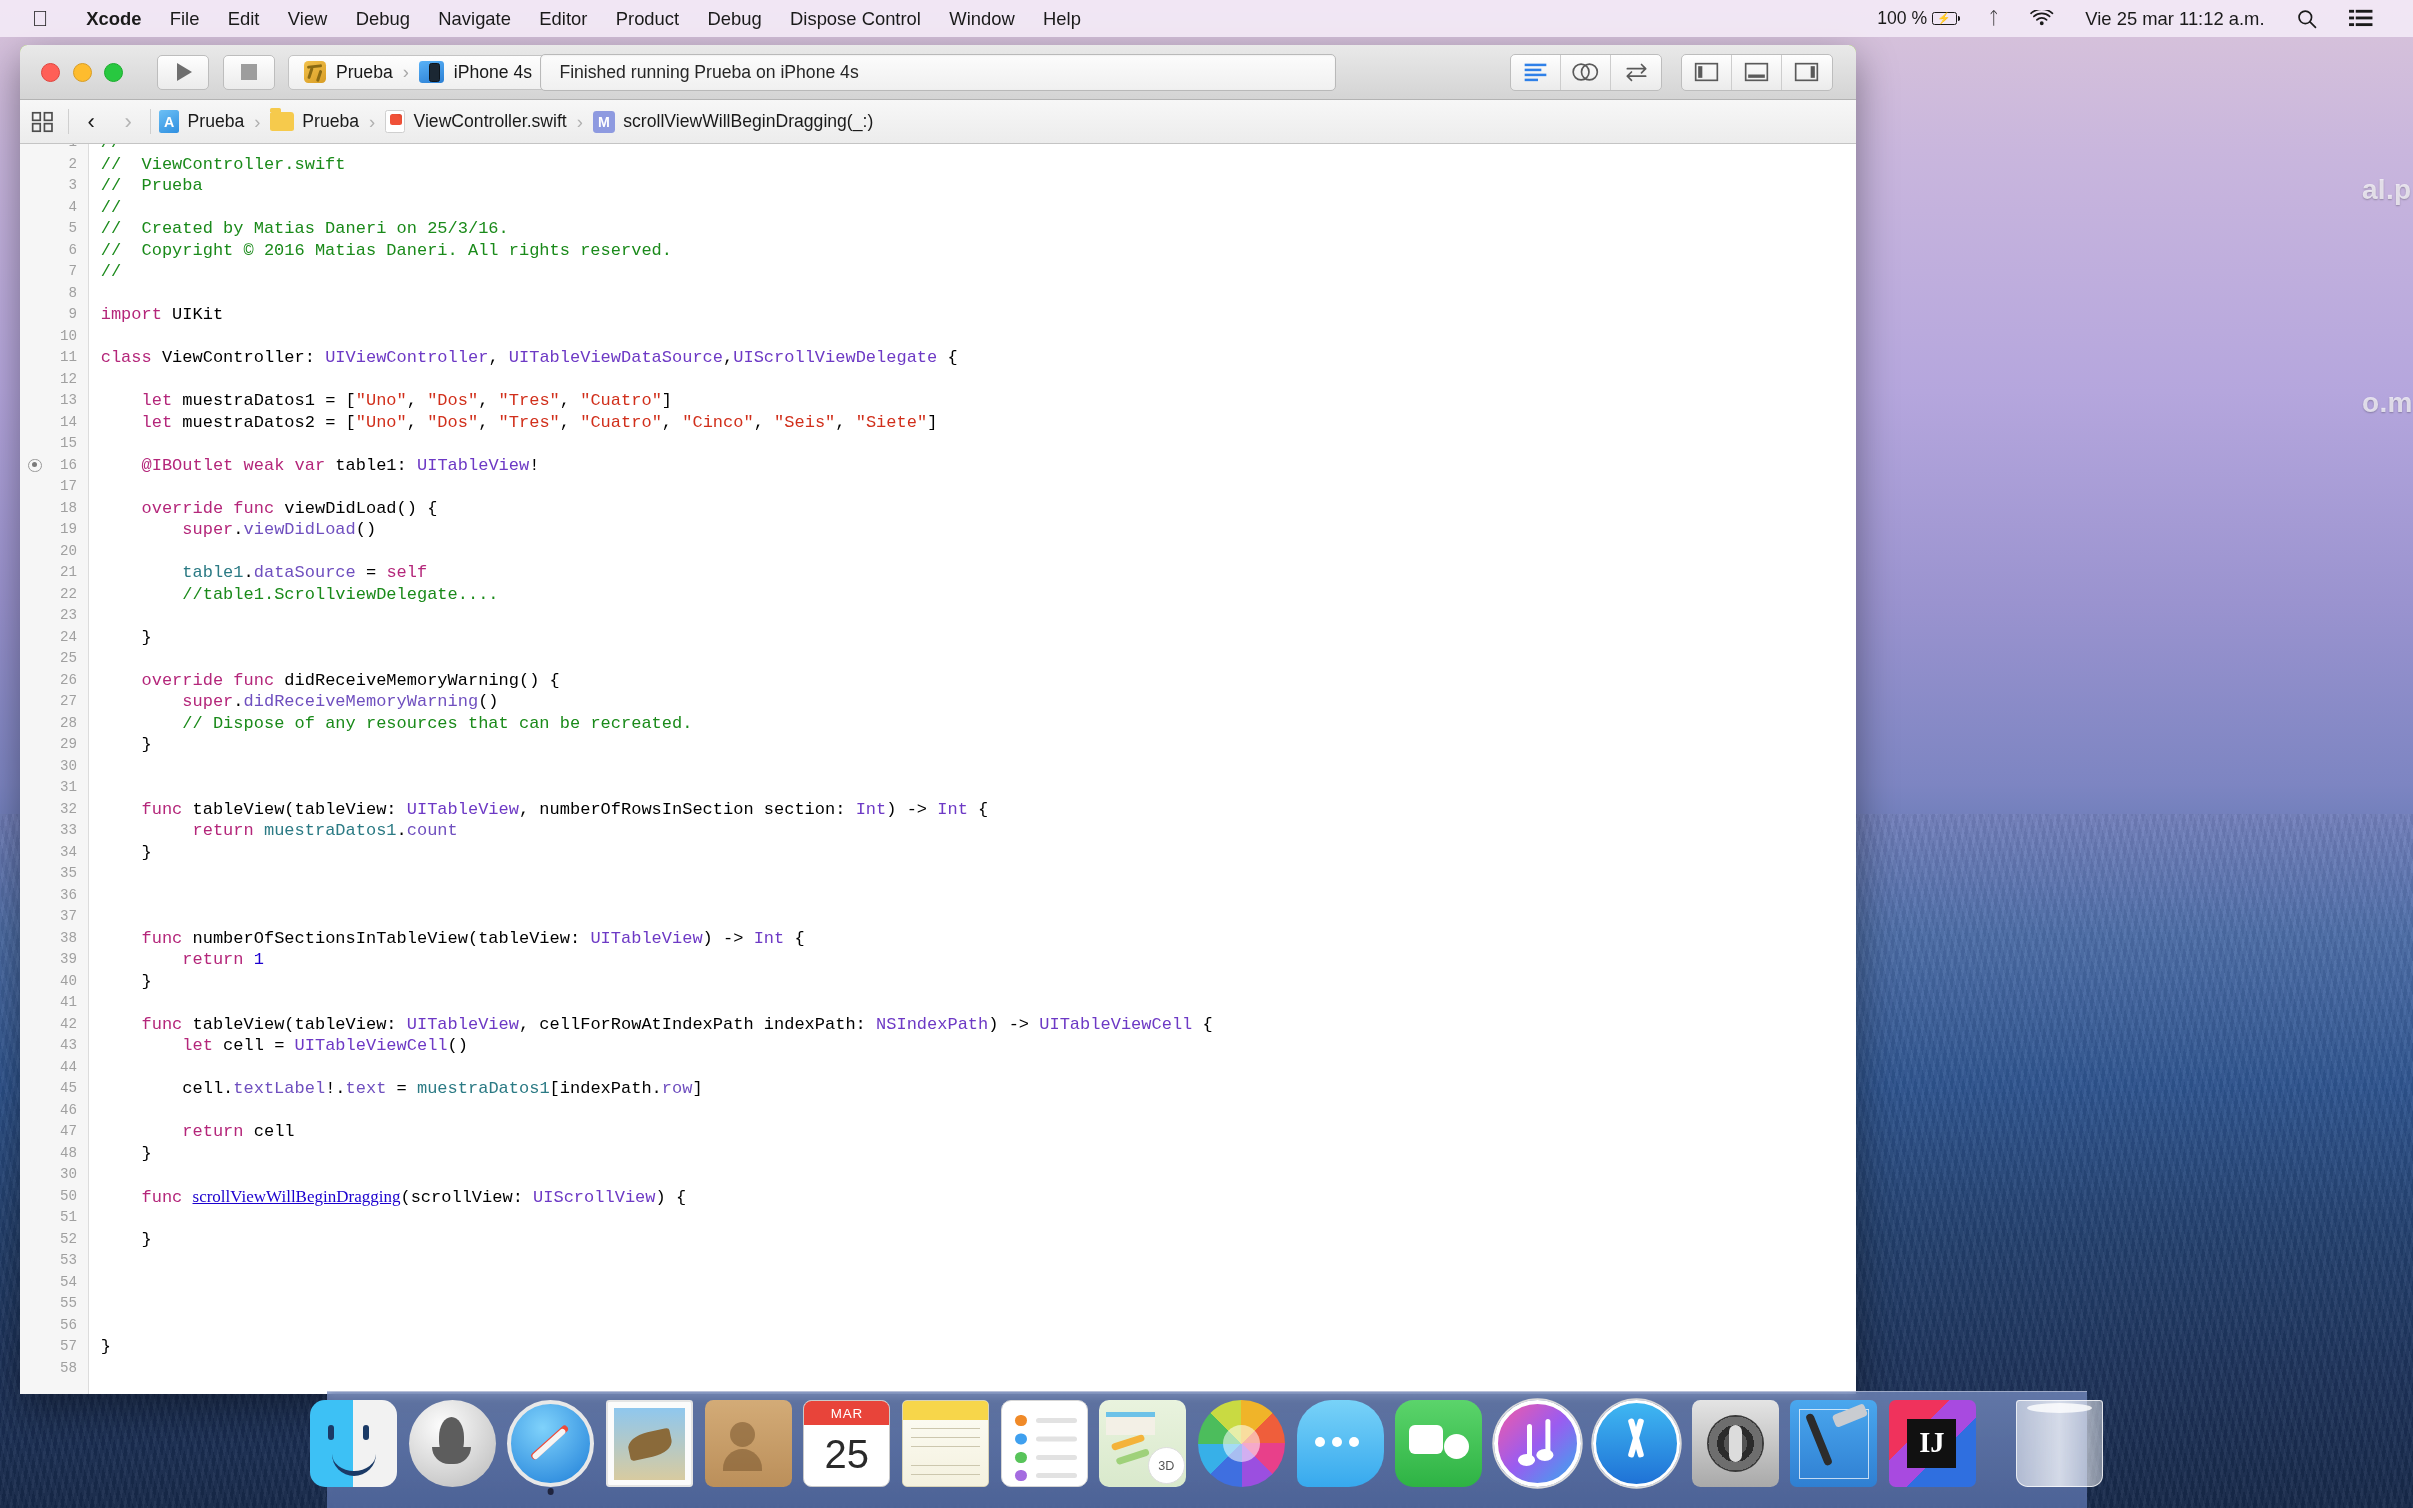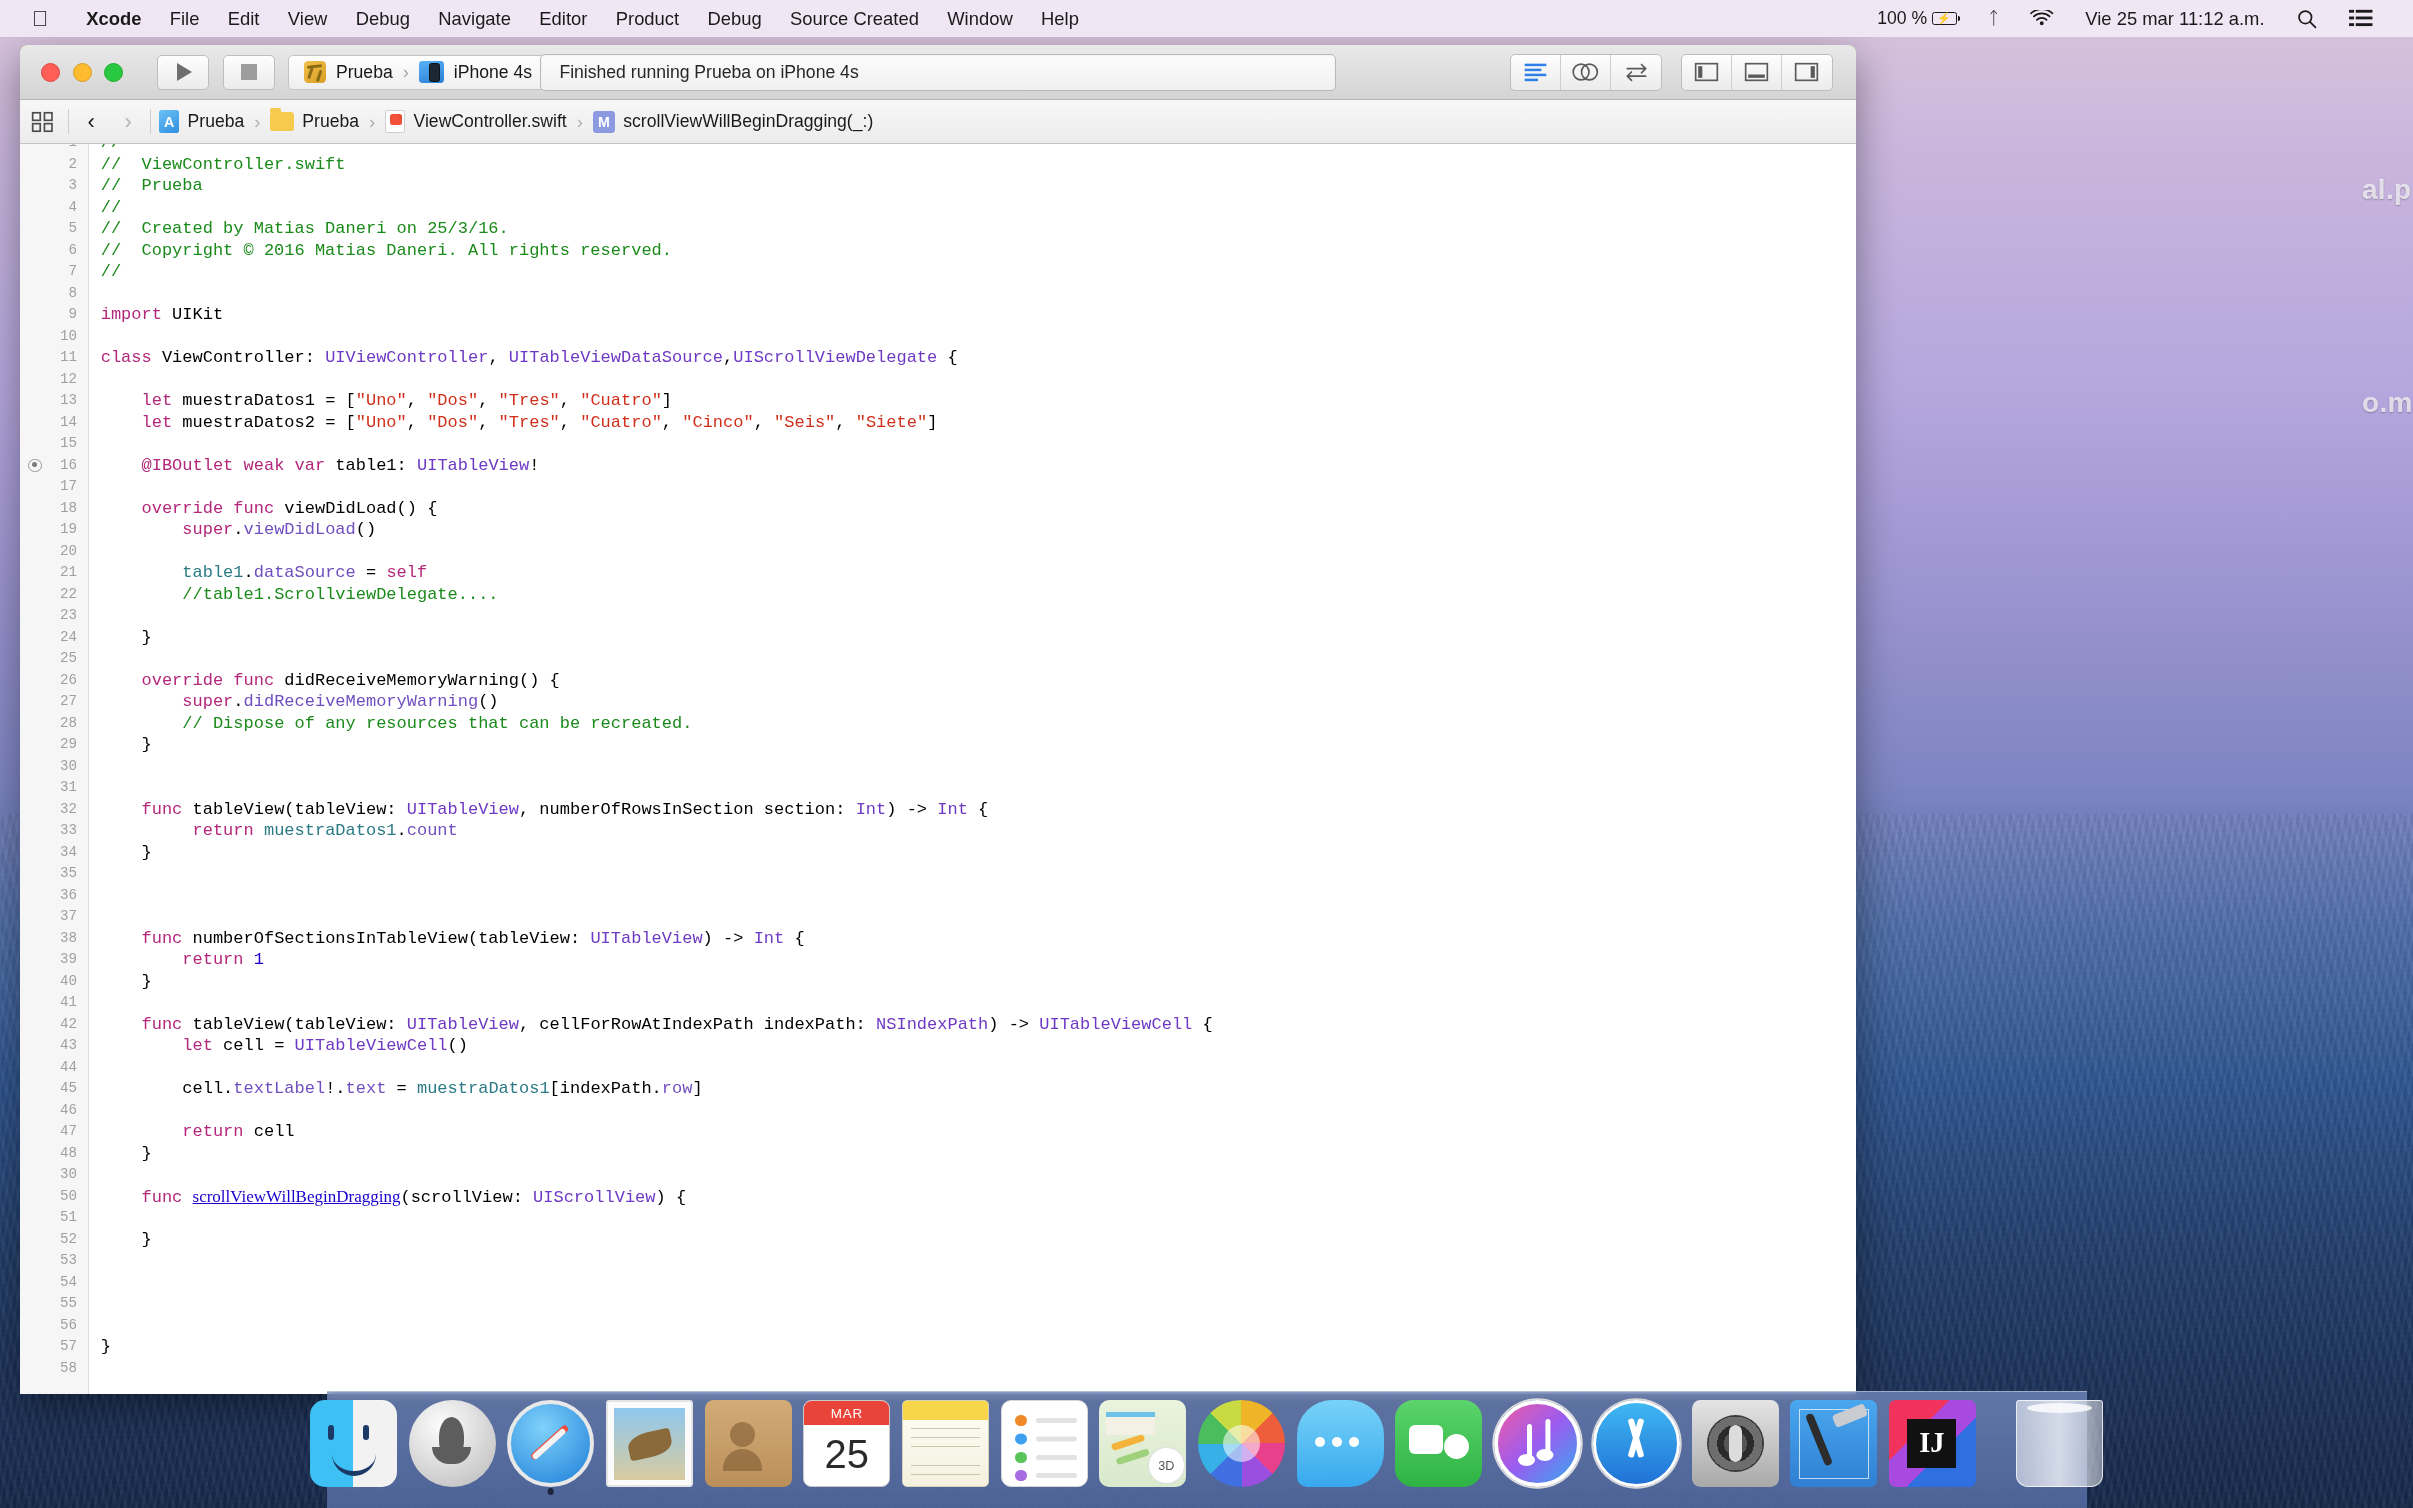--- a/index.html
+++ b/index.html
@@ -340,21 +340,21 @@
   <div id="menu-items" style="display:flex;align-items:flex-end;">
       <div class="mi bold">Xcode</div>
       <div class="mi">File</div>
       <div class="mi">Edit</div>
       <div class="mi">View</div>
       <div class="mi">Debug</div>
       <div class="mi">Navigate</div>
       <div class="mi">Editor</div>
       <div class="mi">Product</div>
       <div class="mi">Debug</div>
-      <div class="mi">Source Created</div>
+      <div class="mi">Dispose Control</div>
       <div class="mi">Window</div>
       <div class="mi">Help</div>
     </div>
   <div class="spacer"></div>
   <div class="right">
     <div class="ri">
       <span class="batt-pct">100 %</span>
       <span class="batt-icon">
           <span class="bolt">⚡</span>
         </span>

